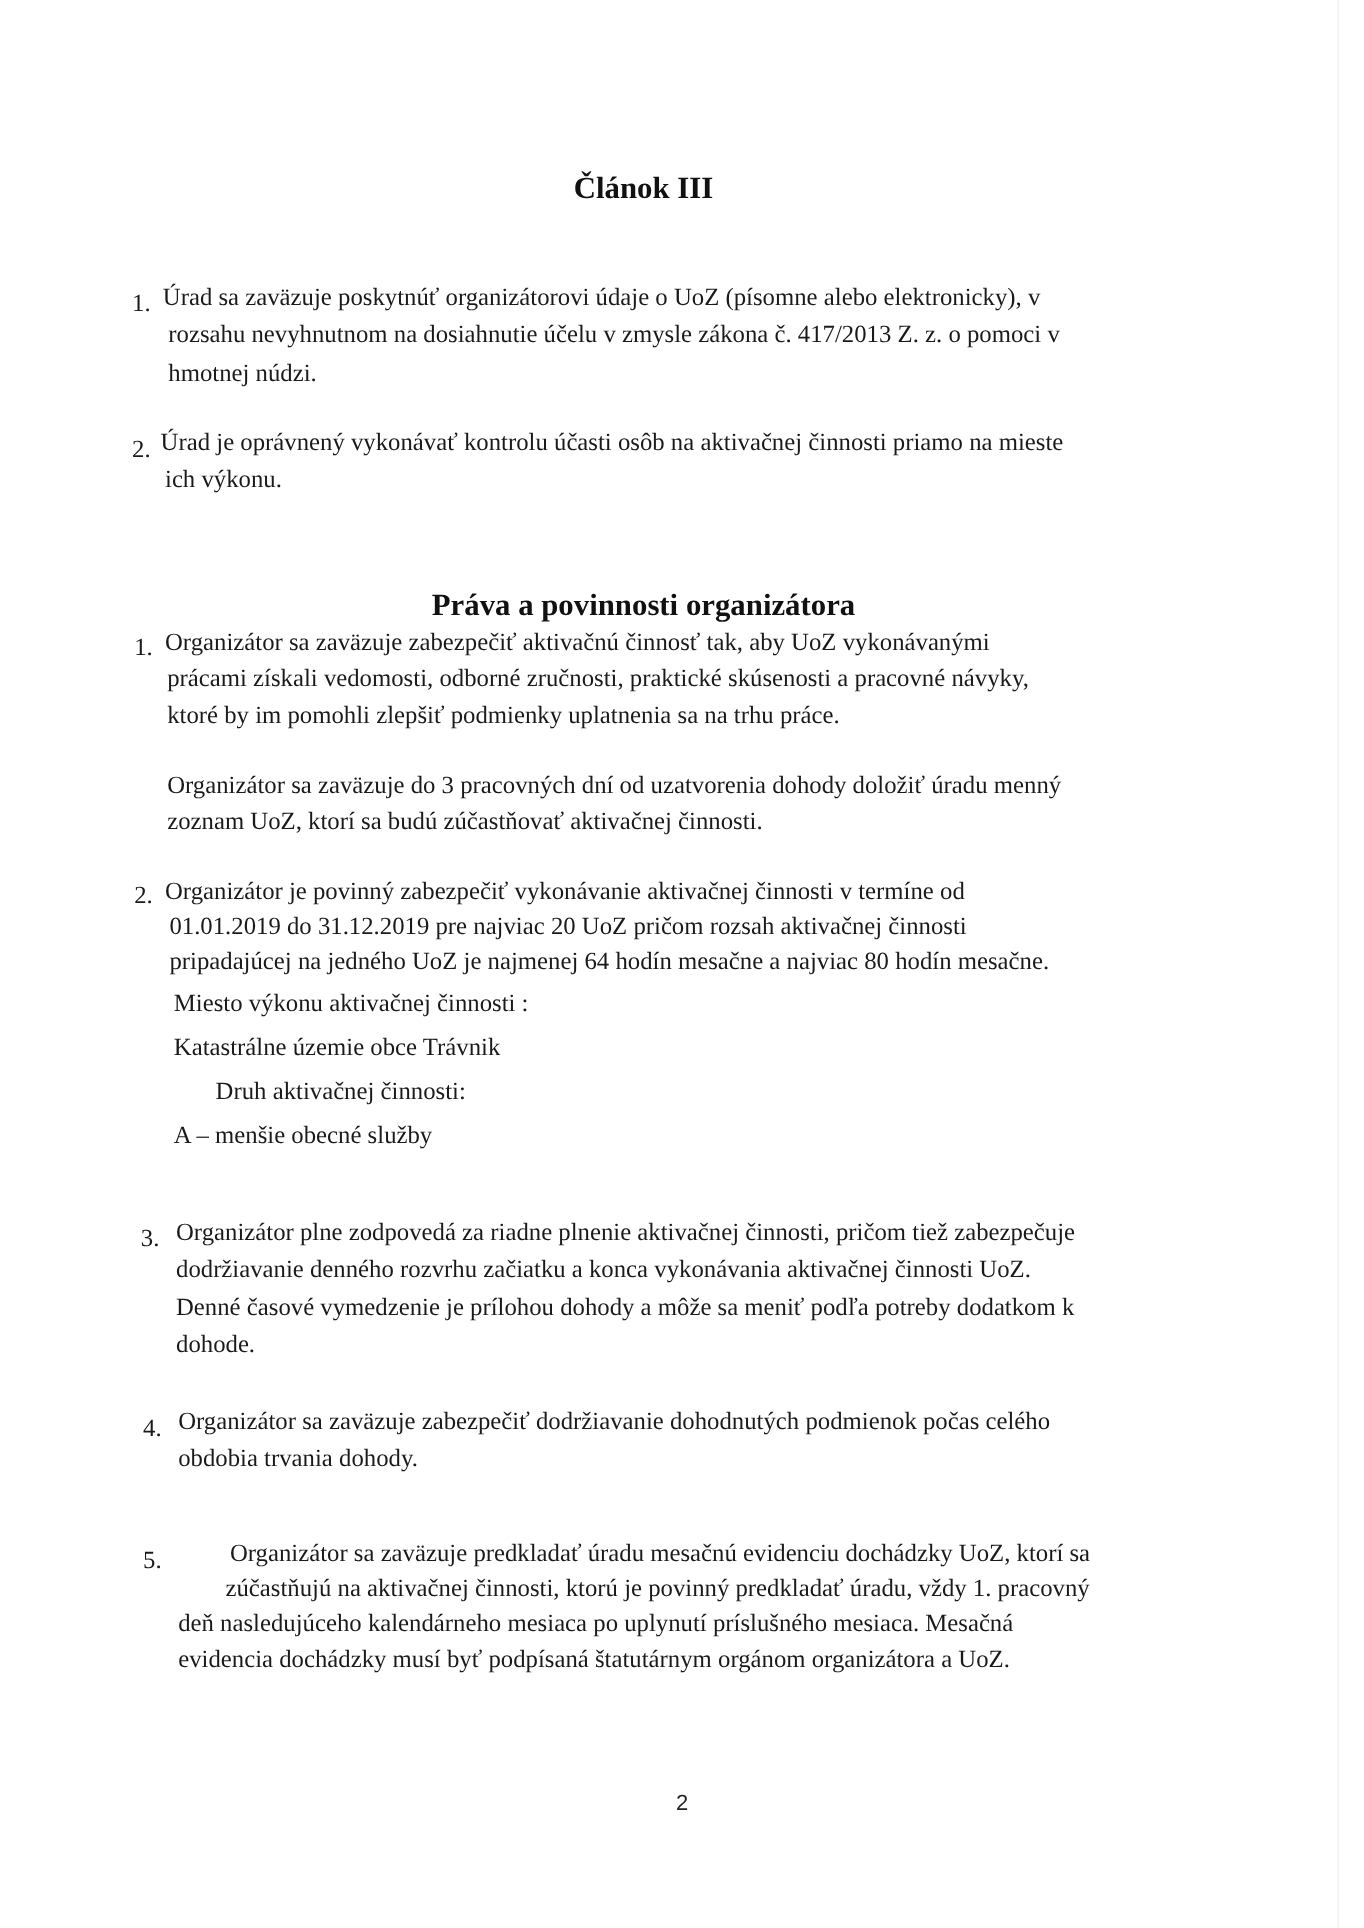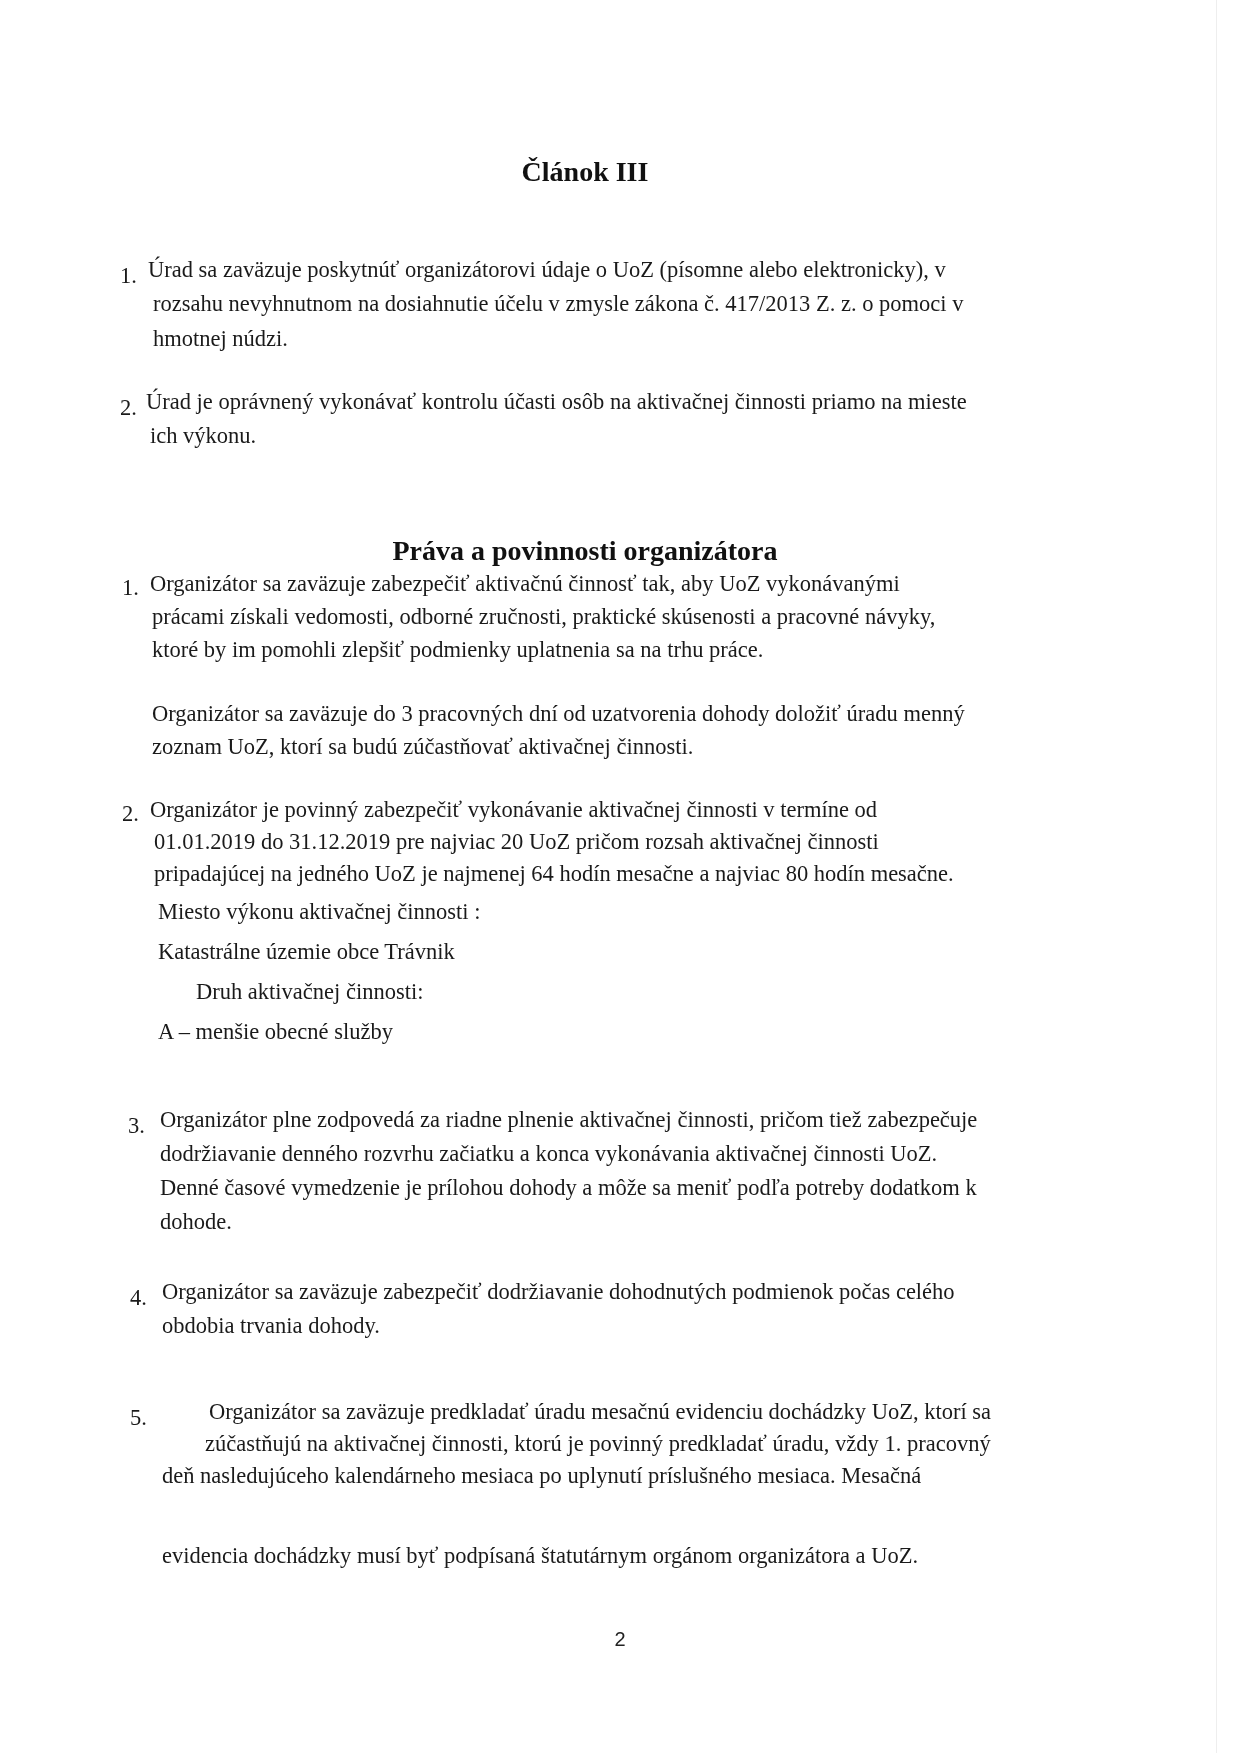--- a/index.html
+++ b/index.html
@@ -129,17 +129,17 @@
     <span class="num" style="left:130px; top:1284px;">4.</span>
     <div class="line" style="left:162px; top:1278px;">Organizátor sa zaväzuje zabezpečiť dodržiavanie dohodnutých podmienok počas celého</div>
     <div class="line" style="left:162px; top:1312px;">obdobia trvania dohody.</div>
   </div>
 
   <div class="block">
     <span class="num" style="left:130px; top:1404px;">5.</span>
     <div class="line" style="left:162px; top:1398px;margin-left:47px;">Organizátor sa zaväzuje predkladať úradu mesačnú evidenciu dochádzky UoZ, ktorí sa</div>
     <div class="line" style="left:162px; top:1430px;margin-left:43px;">zúčastňujú na aktivačnej činnosti, ktorú je povinný predkladať úradu, vždy 1. pracovný</div>
     <div class="line" style="left:162px; top:1462px;">deň nasledujúceho kalendárneho mesiaca po uplynutí príslušného mesiaca. Mesačná</div>
-    <div class="line" style="left:162px; top:1494px;margin-top:48px;">evidencia dochádzky musí byť podpísaná štatutárnym orgánom organizátora a UoZ.</div>
+    <div class="line" style="left:162px; top:1494px;">evidencia dochádzky musí byť podpísaná štatutárnym orgánom organizátora a UoZ.</div>
   </div>
 
   <div class="page-number">2</div>
 </div>
 
 </body></html>

